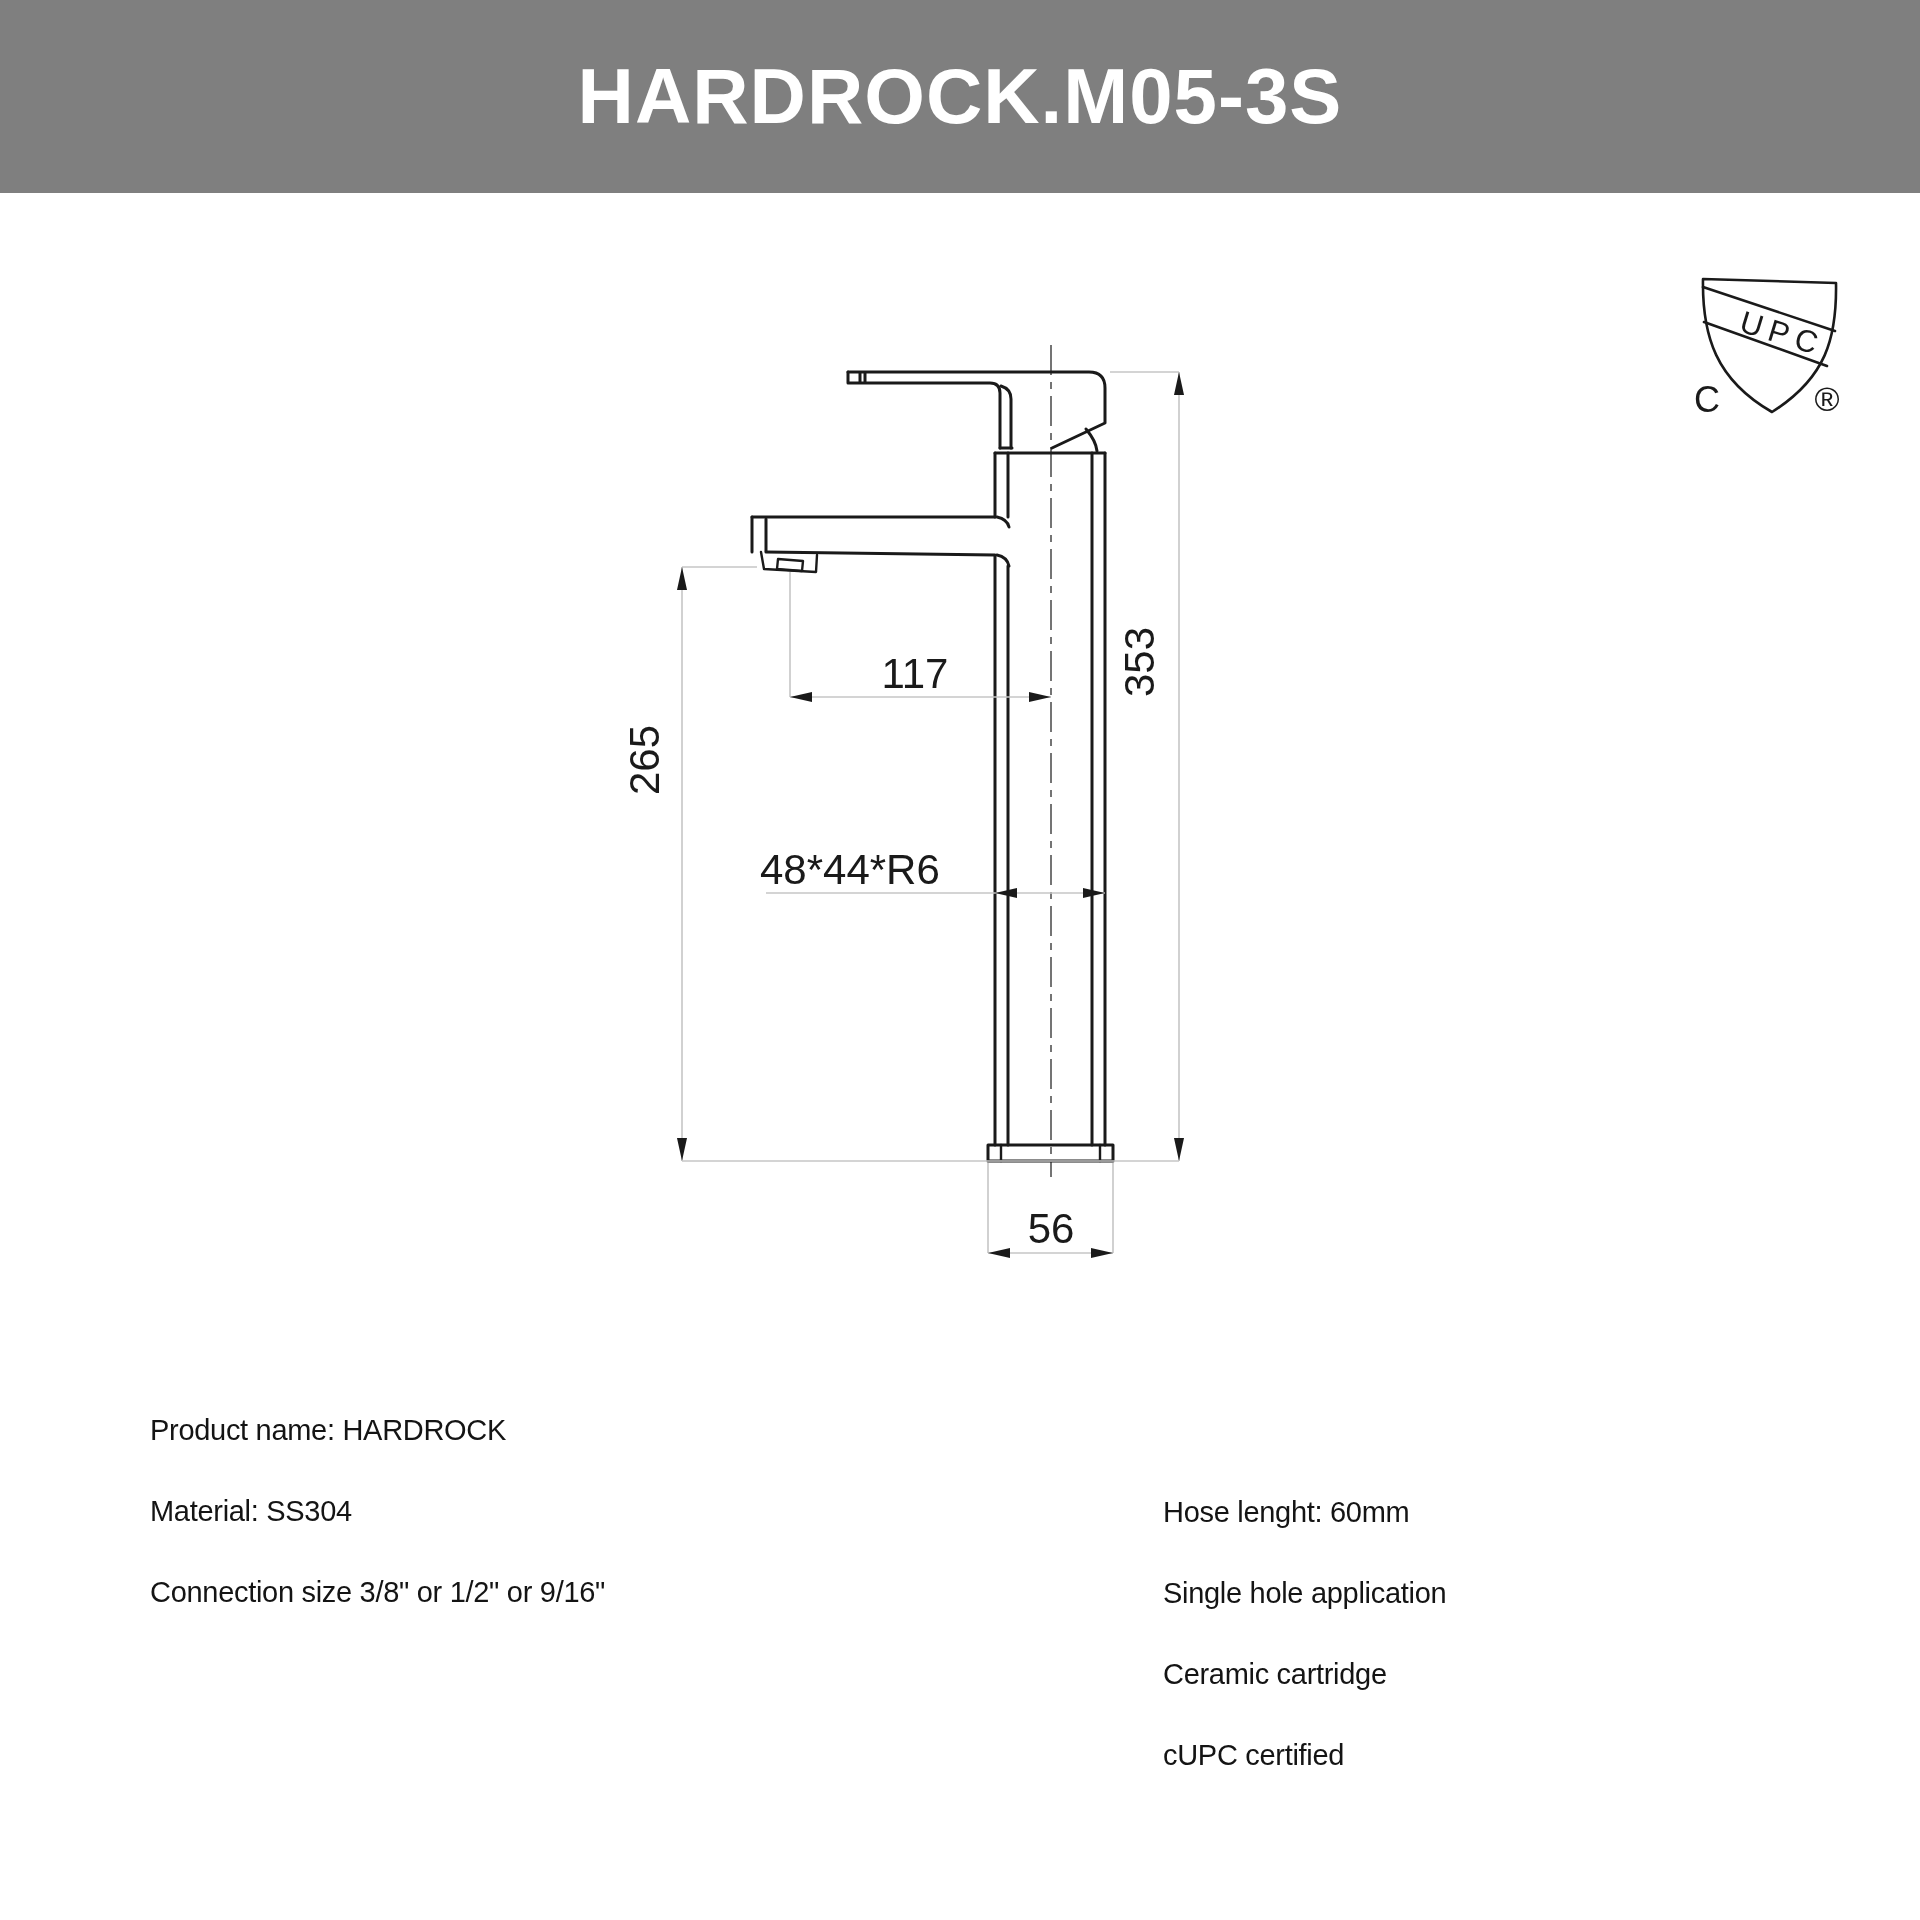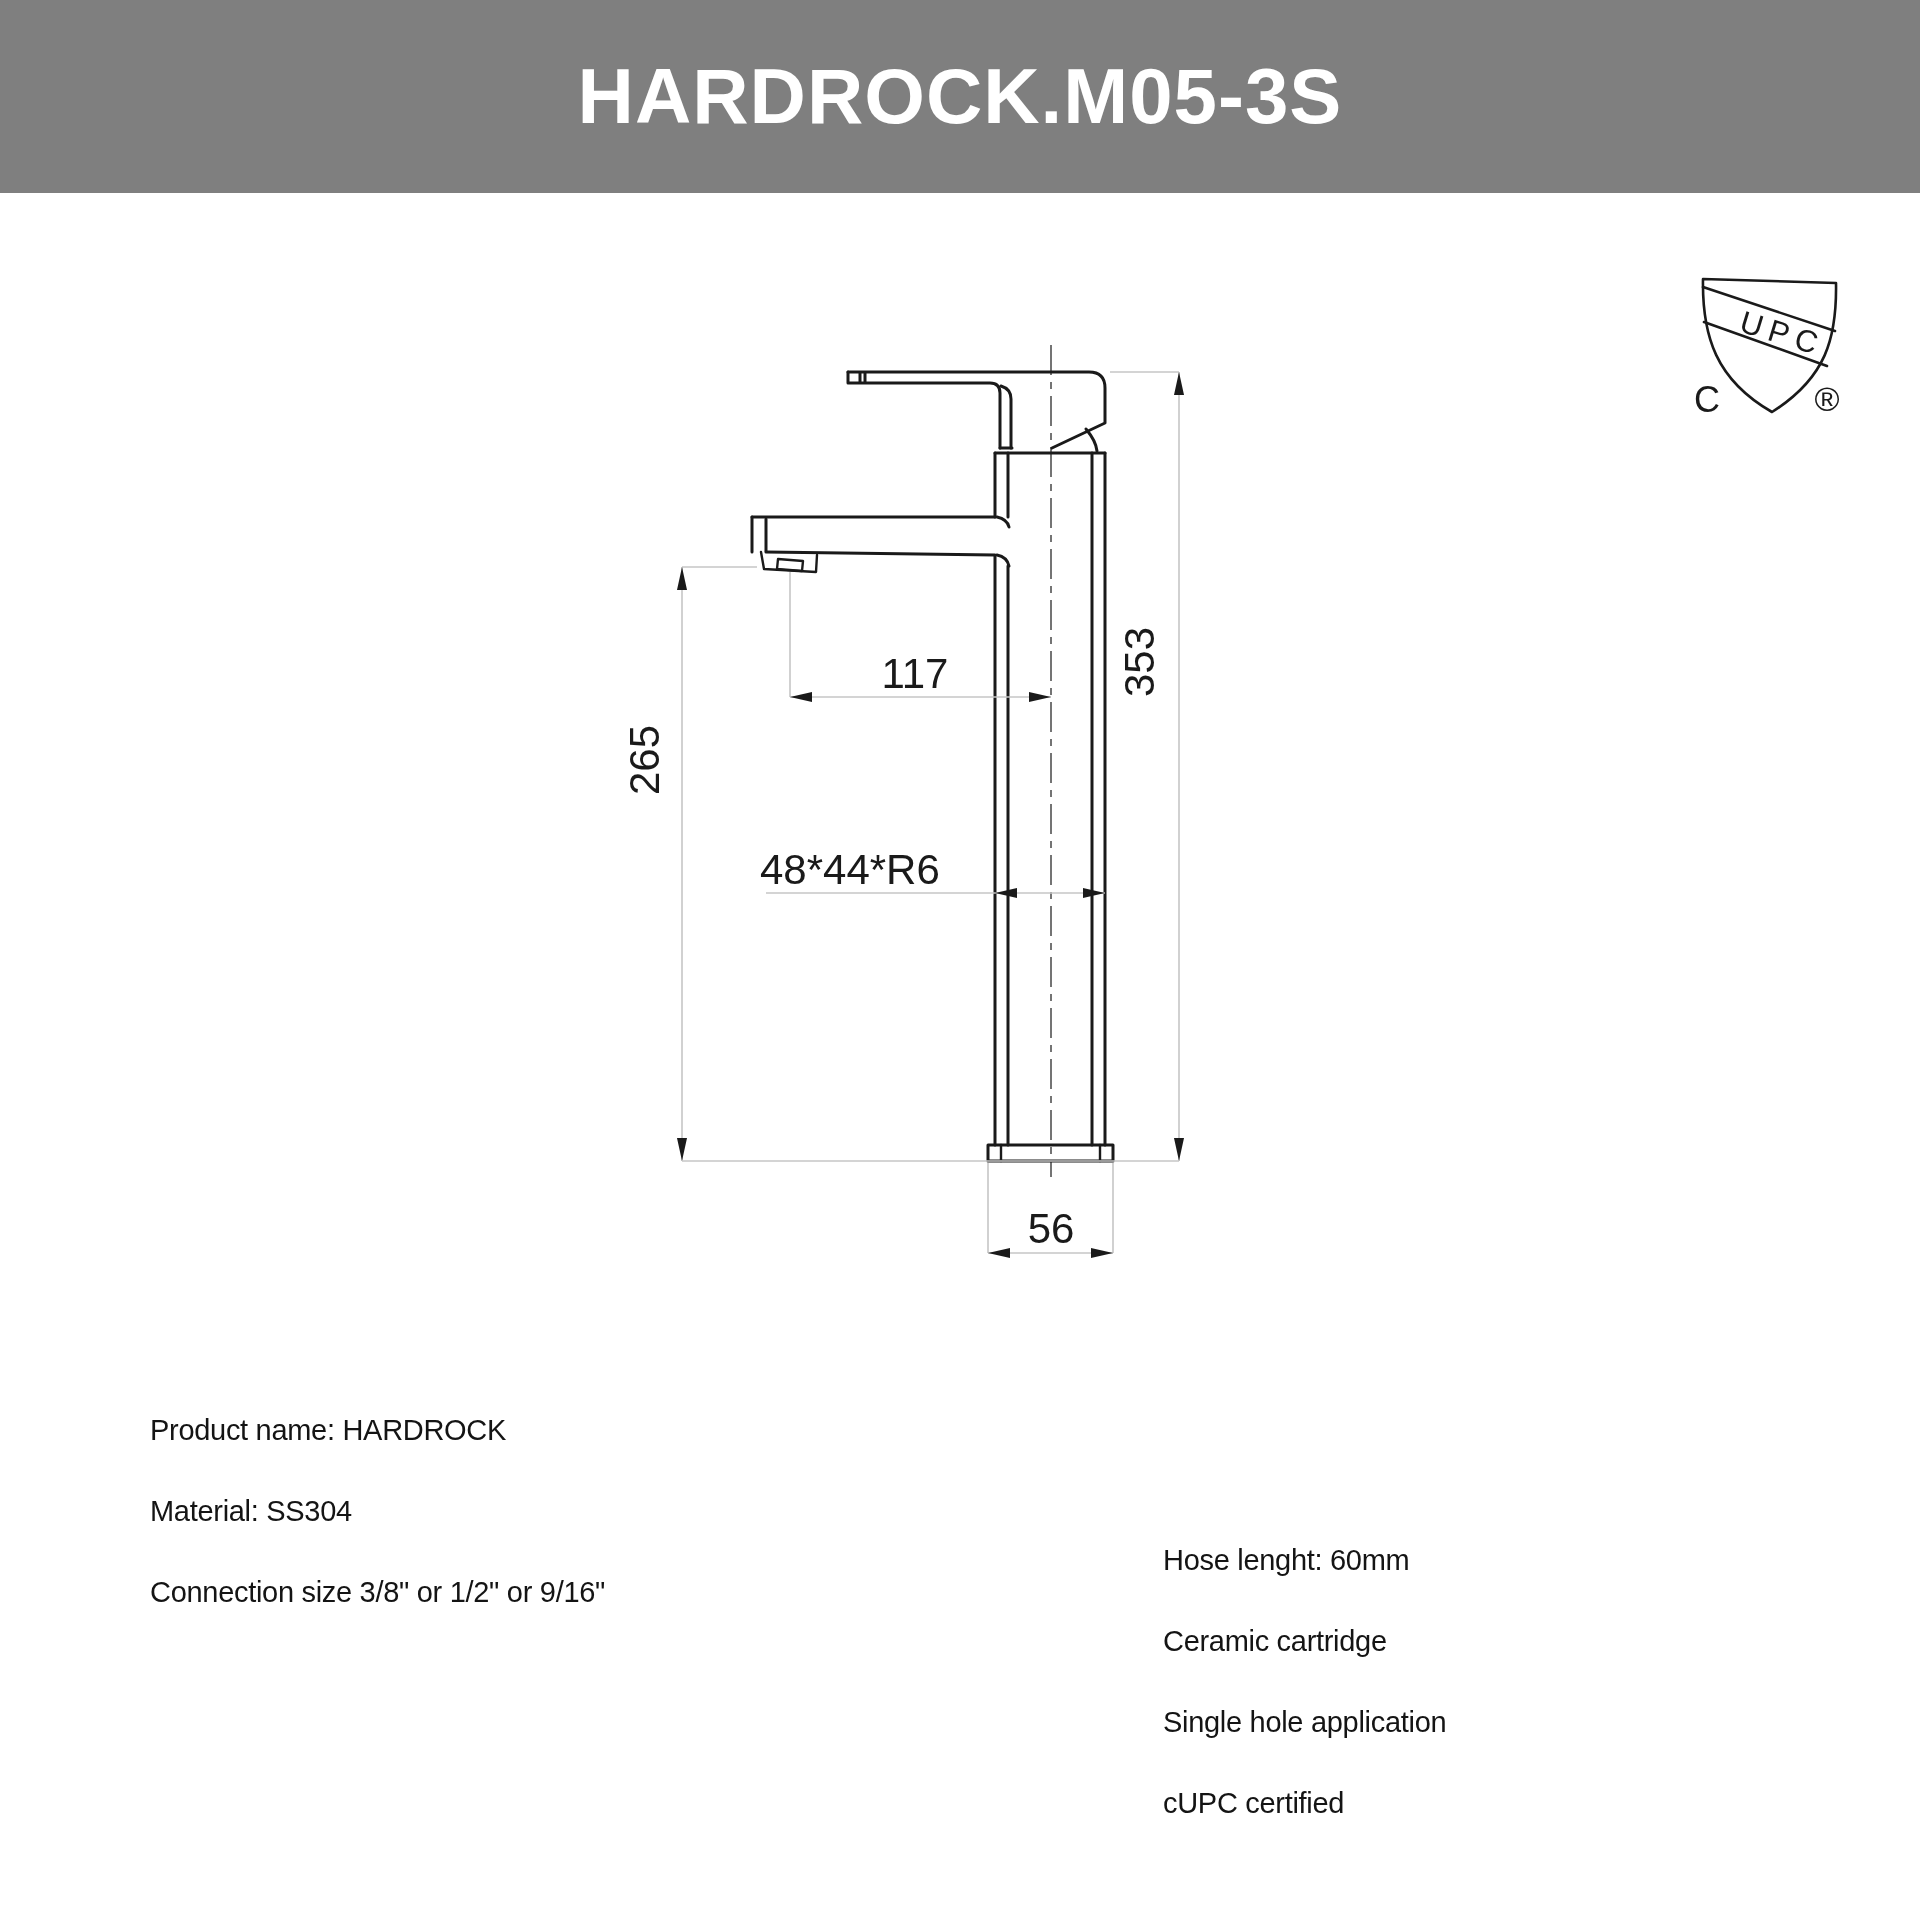--- a/index.html
+++ b/index.html
@@ -11,21 +11,21 @@
   .drawing-svg{position:absolute;left:0;top:0;width:1920px;height:1920px;}
   .outline{stroke:#1a1a1a;stroke-width:3;fill:none;stroke-linejoin:round;stroke-linecap:round;}
   .thinline{stroke:#c6c6c6;stroke-width:1.6;fill:none;}
   .centerline{stroke:#3a3a3a;stroke-width:1.4;fill:none;stroke-dasharray:30 7 7 7;}
   .arrow{fill:#1a1a1a;stroke:none;}
   .dimtext{fill:#1a1a1a;font-family:"Liberation Sans",sans-serif;font-size:42px;}
   .logotext{fill:#1a1a1a;font-family:"Liberation Sans",sans-serif;}
   .spec-col{position:absolute;display:flex;flex-direction:column;}
   .spec-line{font-size:29px;line-height:81px;letter-spacing:-0.3px;white-space:pre;}
   .specs-left{left:150px;top:1390px;}
-  .specs-right{left:1163px;top:1520px;justify-content:space-between;}
+  .specs-right{left:1163px;top:1472px;justify-content:space-between;}
 </style>
 </head>
 <body>
 
 <div class="page">
 
   <div class="banner">
     <h1>HARDROCK.M05-3S</h1>
   </div>
 
@@ -126,18 +126,18 @@
   </svg>
 
   <div class="spec-col specs-left">
     <div class="spec-line">Product name: HARDROCK</div>
     <div class="spec-line">Material: SS304</div>
     <div class="spec-line">Connection size 3/8" or 1/2" or 9/16"</div>
   </div>
 
   <div class="spec-col specs-right">
     <div class="spec-line">Hose lenght: 60mm</div>
+    <div class="spec-line">Single hole application</div>
     <div class="spec-line">Ceramic cartridge</div>
-    <div class="spec-line">Single hole application</div>
     <div class="spec-line">cUPC certified</div>
   </div>
 
 </div>
 
 </body></html>

